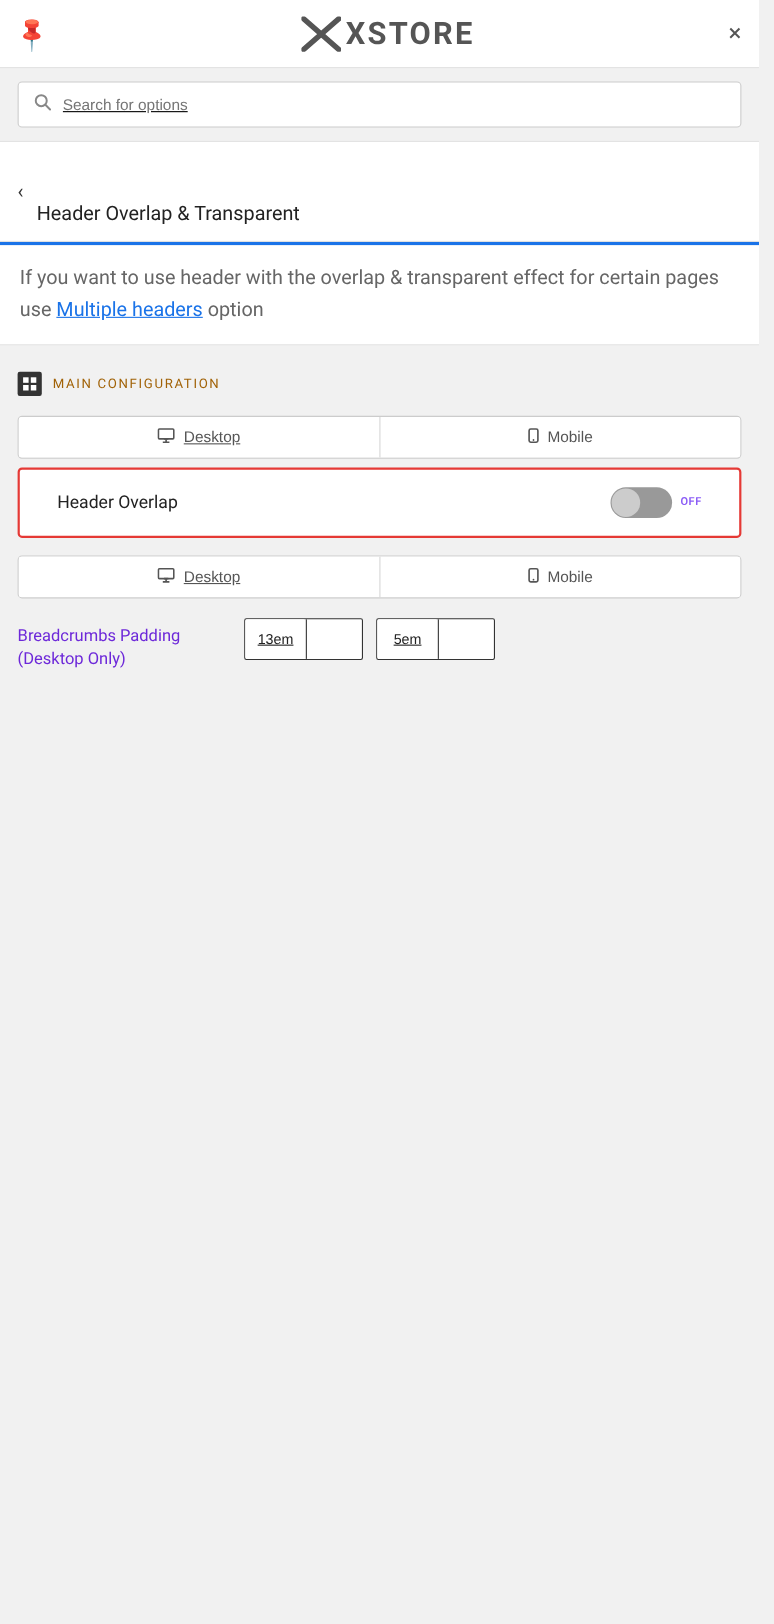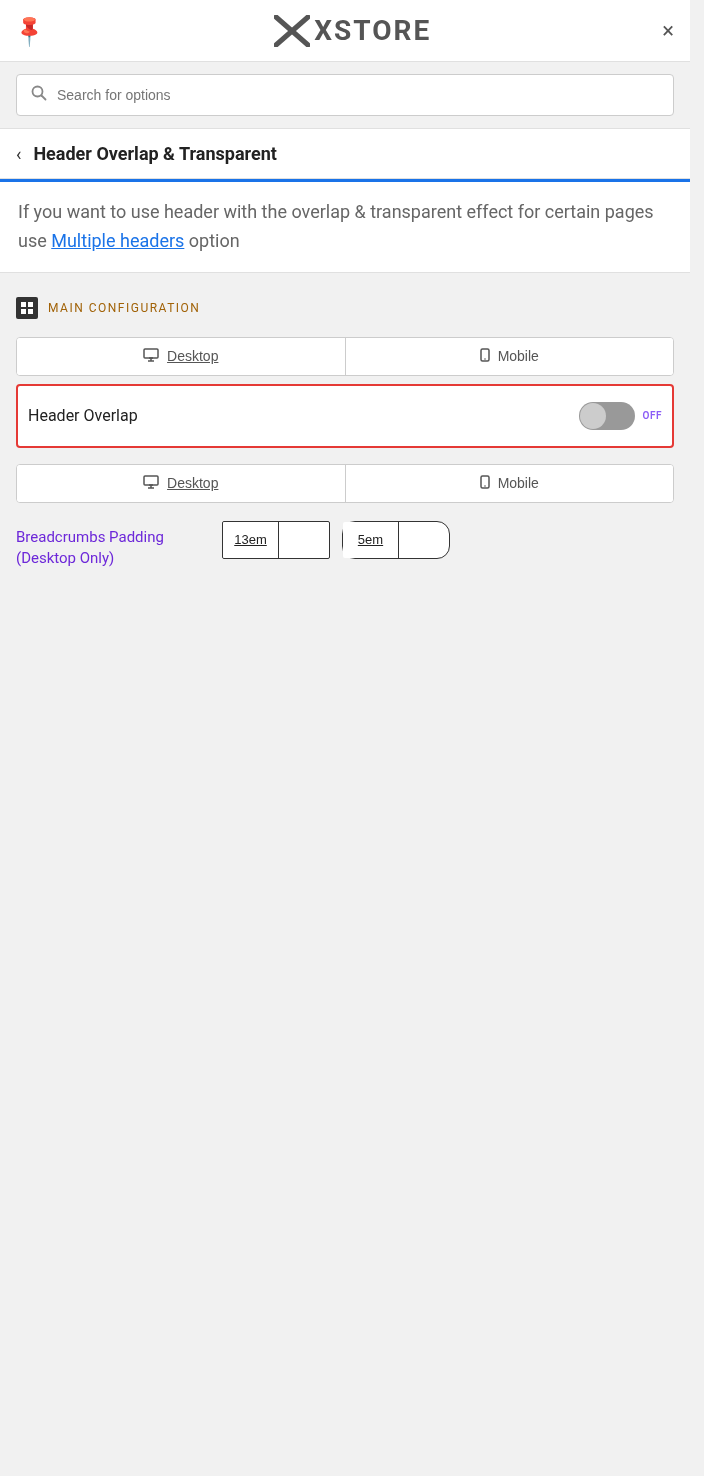--- a/index.html
+++ b/index.html
@@ -54,20 +54,21 @@
     
     .search-bar {
       margin: 12px 16px;
       display: flex;
       align-items: center;
       background: #fff;
       border: 1px solid #ccc;
       border-radius: 4px;
       padding: 10px 14px;
       gap: 10px;
+      text-decoration: underline;
     }
 
     .search-bar input {
       border: none;
       outline: none;
       font-size: 14px;
       color: #888;
       background: transparent;
       width: 100%;
     }
@@ -89,22 +90,23 @@
     }
 
     .back-arrow {
       font-size: 18px;
       color: #333;
       cursor: pointer;
     }
 
     .nav-title {
       font-size: 18px;
-      font-weight: 700;
+      font-weight: 400;
       color: #222;
+      margin-top: 41px;
     }
 
     
     .blue-divider {
       height: 3px;
       background: #1a73e8;
       margin: 0 0 0 0;
     }
 
     
@@ -188,21 +190,21 @@
     .tab-icon {
       font-size: 14px;
     }
 
     
     .overlap-row {
       display: flex;
       align-items: center;
       justify-content: space-between;
       margin: 8px 16px;
-      padding: 16px 10px;
+      padding: 16px 34px;
       background: #fff;
       border: 2px solid #e53935;
       border-radius: 4px;
     }
 
     .overlap-label {
       font-size: 16px;
       color: #222;
       font-weight: 400;
     }
@@ -406,21 +408,21 @@
     </div>
     <div class="padding-inputs">
 
       <div style="display:flex;align-items:center;border:1.5px solid #333;border-radius:2px;background:#fff;">
         <input class="pad-input" style="border: none; width: 55px;" type="text" value="13em">
         <div style="width:1px;height:36px;background:#333;"></div>
         <div style="width:50px;height:36px;"></div>
       </div>
       <div style="width:12px;"></div>
 
-      <div style="display:flex;align-items:center;border:1.5px solid #333;border-radius:13px;background:#fff;">
+      <div style="display:flex;align-items:center;border:1.5px solid #333;border-radius:2px;background:#fff;">
         <input class="pad-input" style="border: none; width: 55px;" type="text" value="5em">
         <div style="width:1px;height:36px;background:#333;"></div>
         <div style="width:50px;height:36px;"></div>
       </div>
     </div>
   </div>
 
   <div class="white-space"></div>
 </div>
 

